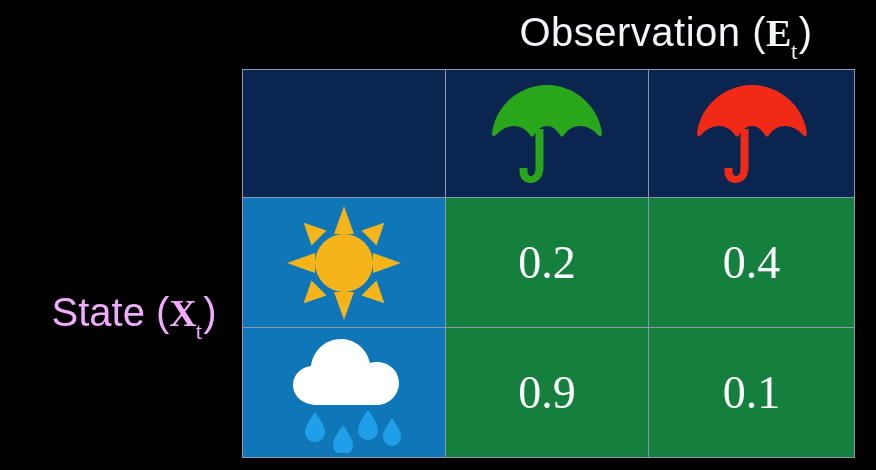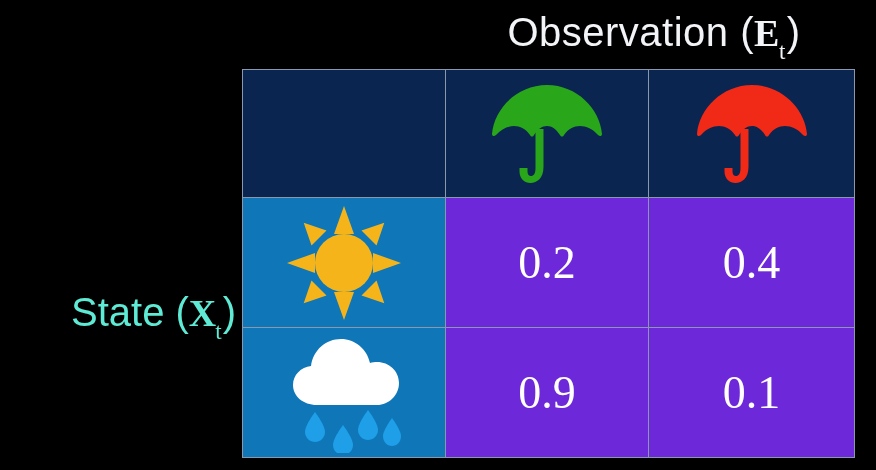--- a/index.html
+++ b/index.html
@@ -11,21 +11,21 @@
     width: 876px;
     height: 470px;
     overflow: hidden;
     font-family: "Liberation Sans", sans-serif;
     position: relative;
   }
 
   
   #obs-label {
     position: absolute;
-    left: 454px;
+    left: 466px;
     top: 12px;
     width: 400px;
     text-align: center;
     color: #f2f4f8;
     font-size: 40px;
     font-weight: 400;
     letter-spacing: 0.5px;
     white-space: nowrap;
     line-height: 1;
   }
@@ -41,25 +41,25 @@
     font-size: 23px;
     vertical-align: sub;
     position: relative;
     top: 4px;
     left: -1px;
   }
 
   
   #state-label {
     position: absolute;
-    left: 8px;
+    left: 20px;
     top: 292px;
     width: 228px;
-    text-align: right;
-    color: #5eead4;
+    text-align: center;
+    color: #f0abfc;
     font-size: 40px;
     font-weight: 400;
     white-space: nowrap;
     line-height: 1;
   }
   #state-label .mathvar {
     font-family: "Liberation Serif", serif;
     font-weight: 700;
     font-size: 38px;
   }
@@ -92,21 +92,21 @@
   }
   .col-icon   { width: 202px; }
   .col-prob-a { width: 202px; }
   .col-prob-b { width: 205px; }
 
   .row-head { height: 128px; }
   .row-body { height: 130px; }
 
   .cell-head   { background: #0a2550; }
   .cell-state  { background: #0f76b8; }
-  .cell-prob   { background: #6d28d9; }
+  .cell-prob   { background: #15803d; }
 
   .prob-value {
     font-family: "Liberation Serif", serif;
     color: #ffffff;
     font-size: 46px;
     line-height: 1;
     display: block;
   }
 
   .icon-wrap {

